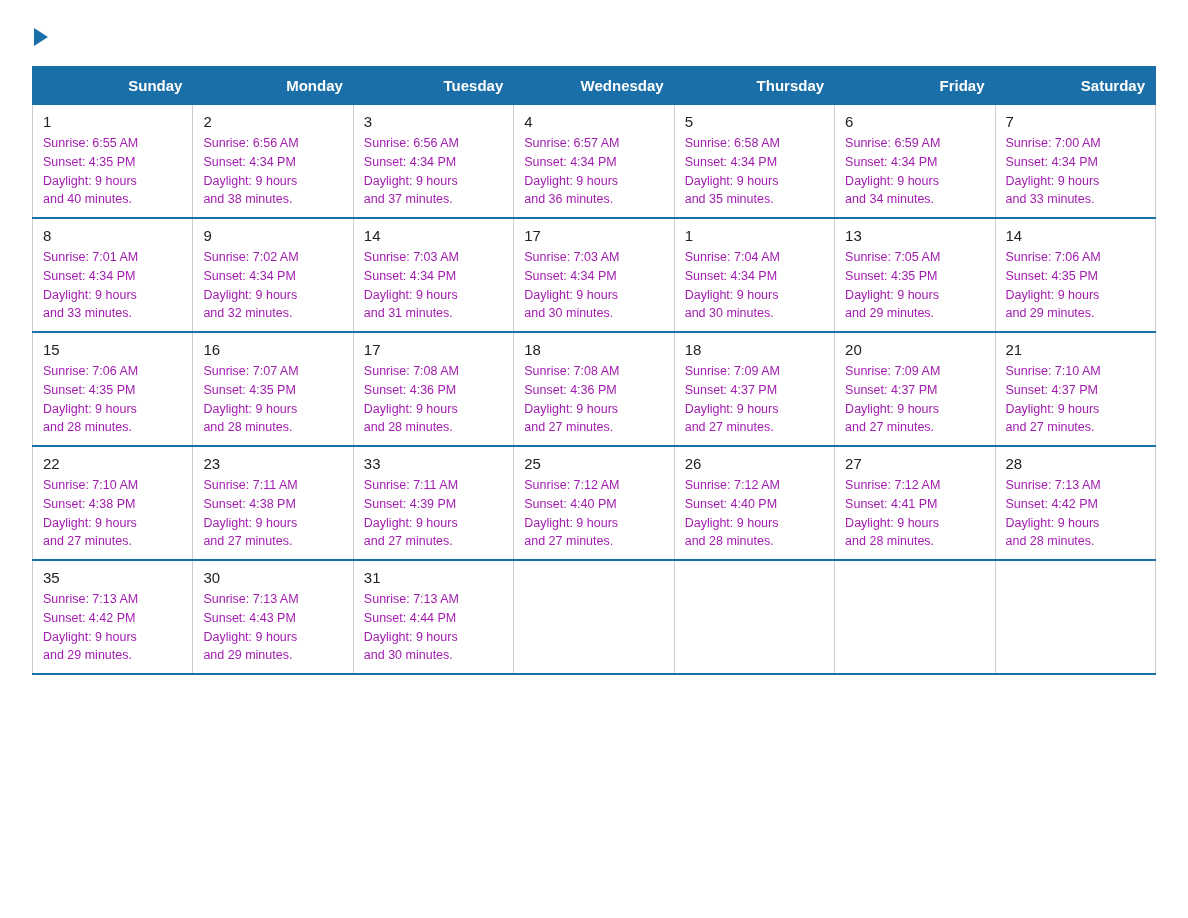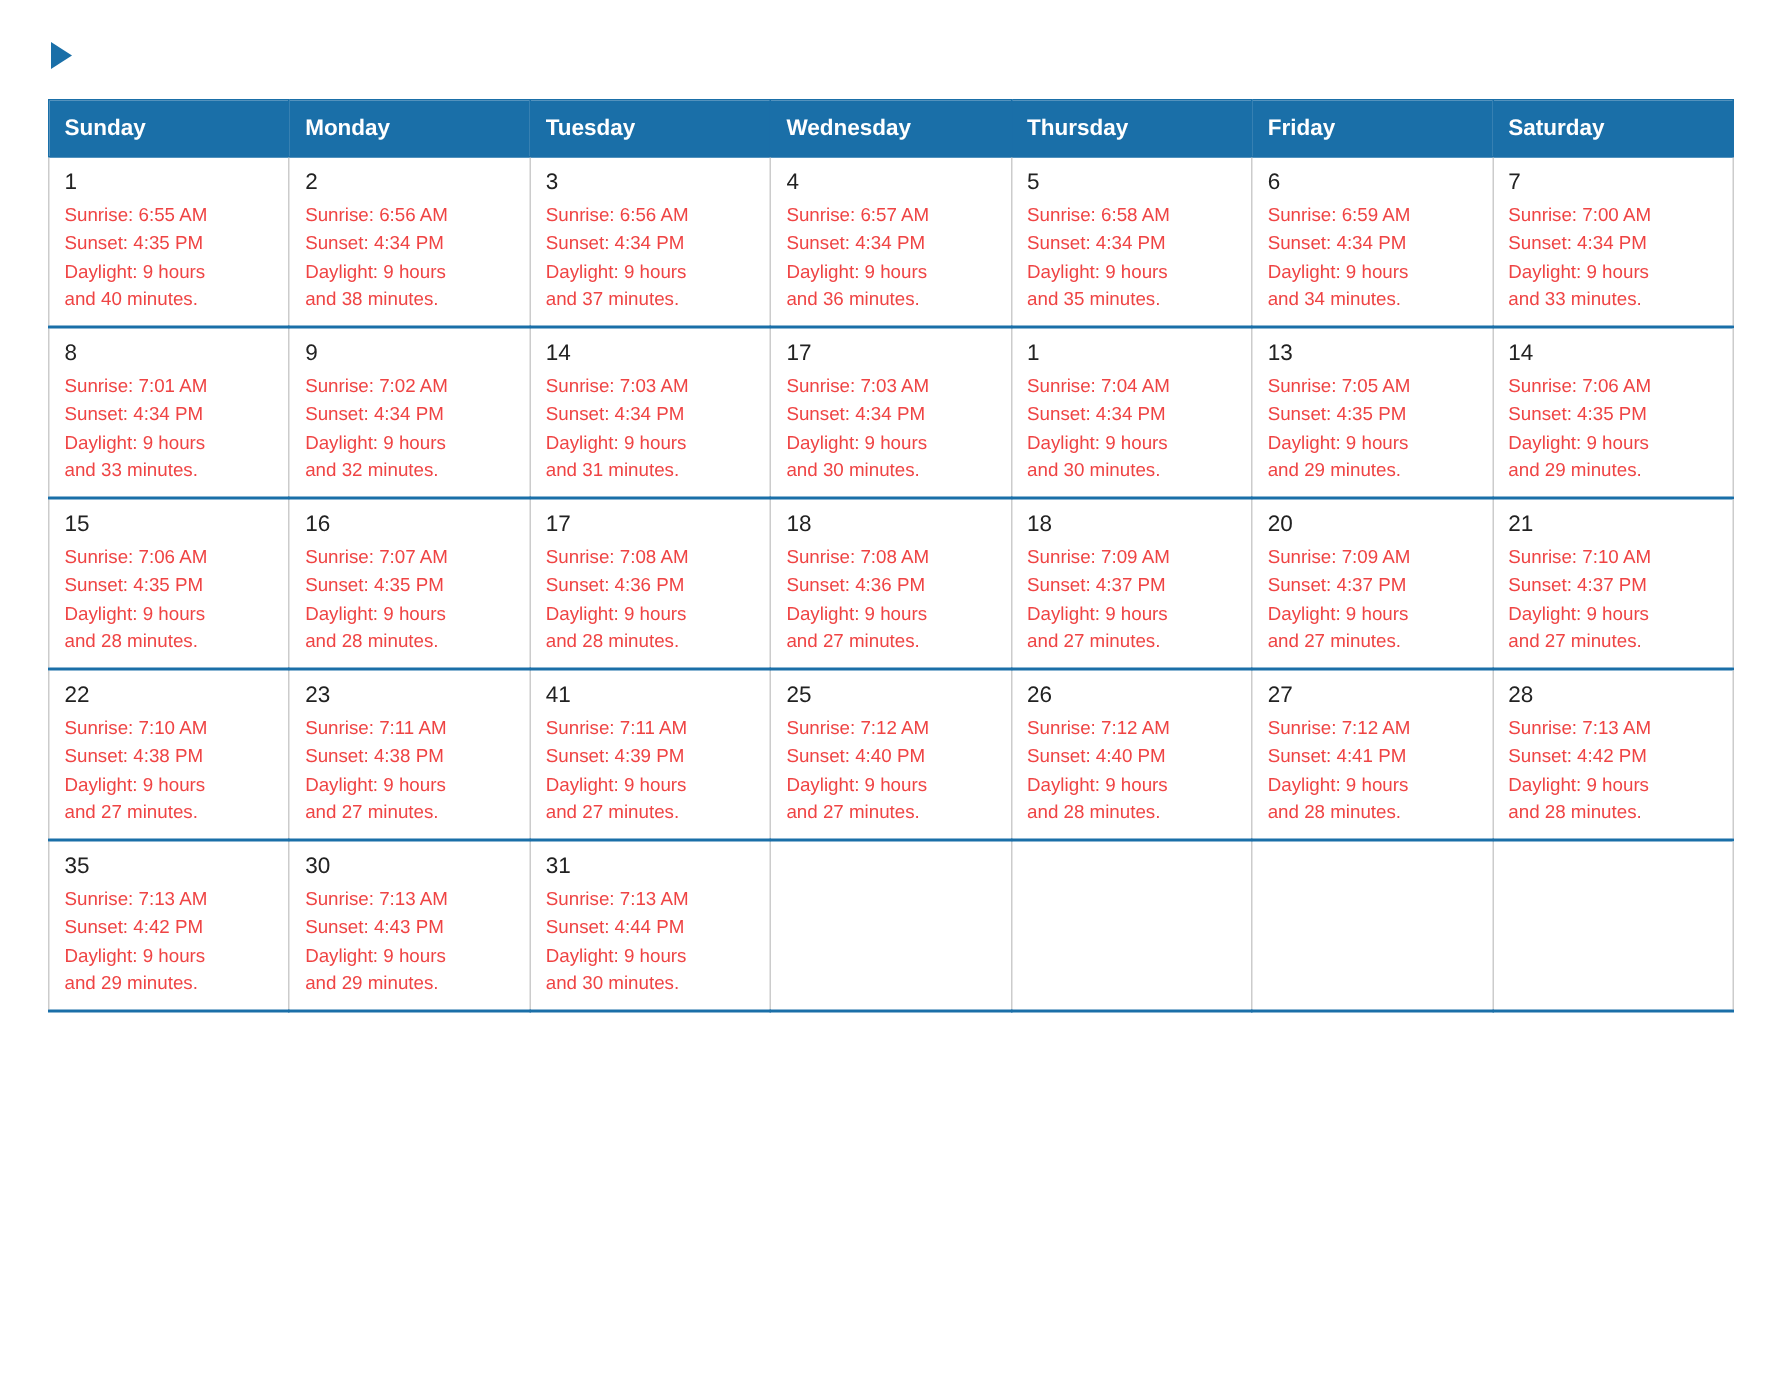--- a/index.html
+++ b/index.html
@@ -63,21 +63,21 @@
     table {
       width: 100%;
       border-collapse: collapse;
     }
     thead tr th {
       background: #1a6fa8;
       color: #fff;
       font-size: 15px;
       font-weight: 600;
       padding: 10px 10px;
-      text-align: left;
+      text-align: right;
       border: 1px solid #1a6fa8;
     }
     tbody tr td {
       vertical-align: top;
       border: 1px solid #ccc;
       padding: 8px 10px;
       font-size: 13px;
       color: #222;
       width: 14.28%;
       min-height: 90px;
@@ -85,21 +85,21 @@
     .day-num {
       font-size: 15px;
       font-weight: normal;
       color: #222;
       margin-bottom: 4px;
       display: block;
     }
     .day-info {
       font-size: 12.5px;
       line-height: 1.5;
-      color: #ef4444;
+      color: #a21caf;
     }
     tbody tr td.empty {
       background: #fff;
     }
     tbody tr {
       border-bottom: 2px solid #1a6fa8;
     }
   </style>
 </head>
 <body>
@@ -226,21 +226,21 @@
       <tr>
         <td>
           <span class="day-num">22</span>
           <div class="day-info">Sunrise: 7:10 AM<br>Sunset: 4:38 PM<br>Daylight: 9 hours<br>and 27 minutes.</div>
         </td>
         <td>
           <span class="day-num">23</span>
           <div class="day-info">Sunrise: 7:11 AM<br>Sunset: 4:38 PM<br>Daylight: 9 hours<br>and 27 minutes.</div>
         </td>
         <td>
-          <span class="day-num">41</span>
+          <span class="day-num">33</span>
           <div class="day-info">Sunrise: 7:11 AM<br>Sunset: 4:39 PM<br>Daylight: 9 hours<br>and 27 minutes.</div>
         </td>
         <td>
           <span class="day-num">25</span>
           <div class="day-info">Sunrise: 7:12 AM<br>Sunset: 4:40 PM<br>Daylight: 9 hours<br>and 27 minutes.</div>
         </td>
         <td>
           <span class="day-num">26</span>
           <div class="day-info">Sunrise: 7:12 AM<br>Sunset: 4:40 PM<br>Daylight: 9 hours<br>and 28 minutes.</div>
         </td>

